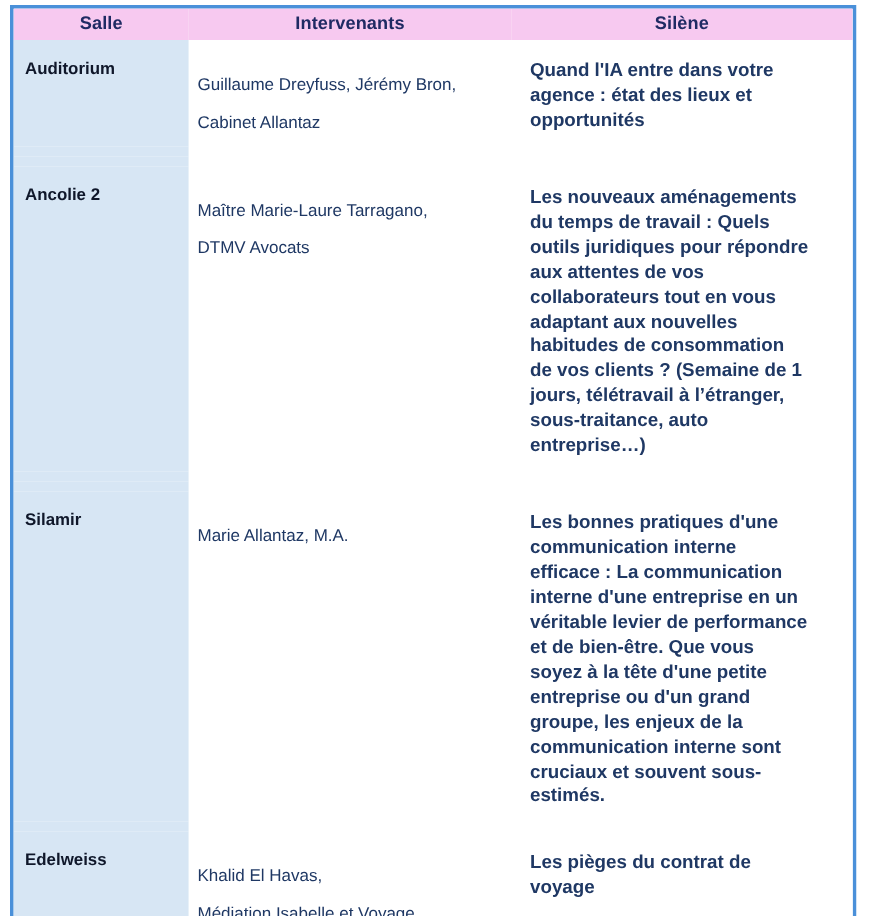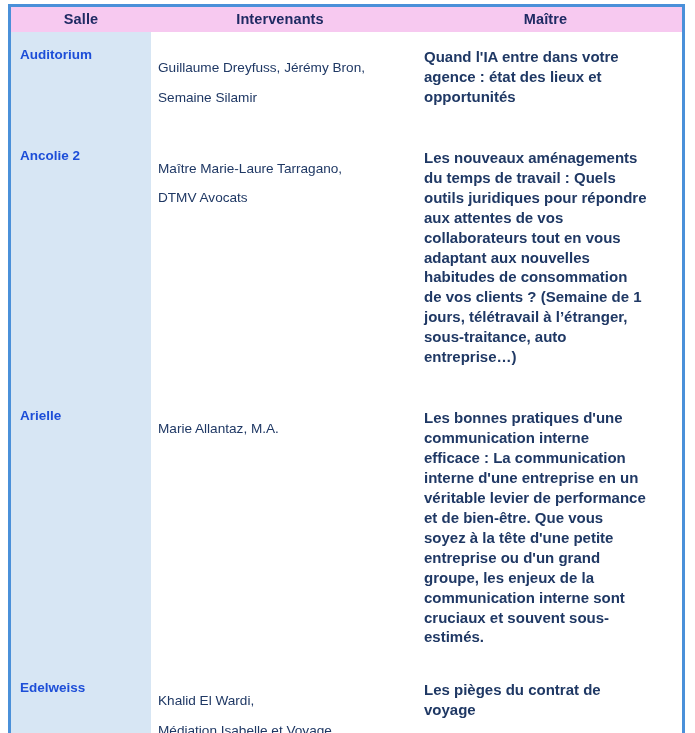--- a/index.html
+++ b/index.html
@@ -48,21 +48,21 @@
     border: 0;
     letter-spacing: 0.1px;
   }
   tbody td {
     vertical-align: top;
     border: 0;
     padding: 0;
   }
   td.salle {
     background: #d7e6f4;
-    color: #1d4ed8;
+    color: #0f172a;
     font-size: 13.5px;
     font-weight: bold;
     padding: 15px 4px 10px 9px;
   }
   td.interv {
     background: #ffffff;
     color: #1f3864;
     font-size: 13.6px;
     font-weight: normal;
     line-height: 1.30;
@@ -92,29 +92,29 @@
     <table class="schedule">
       <colgroup>
         <col class="col-salle">
         <col class="col-interv">
         <col class="col-theme">
       </colgroup>
       <thead>
         <tr>
           <th>Salle</th>
           <th>Intervenants</th>
-          <th>Maître</th>
+          <th>Silène</th>
         </tr>
       </thead>
       <tbody id="schedule-body">
           <tr>
             <td class="salle">Auditorium</td>
             <td class="interv">
               <span class="line">Guillaume Dreyfuss, Jérémy Bron,</span>
-              <span class="line">Semaine Silamir</span>
+              <span class="line">Cabinet Allantaz</span>
             </td>
             <td class="theme">Quand l'IA entre dans votre agence : état des lieux et opportunités</td>
           </tr>
           <tr class="spacer-row">
             <td class="salle"></td>
             <td></td>
             <td></td>
           </tr>
           <tr class="spacer-row">
             <td class="salle"></td>
@@ -133,35 +133,35 @@
             <td class="salle"></td>
             <td></td>
             <td></td>
           </tr>
           <tr class="spacer-row">
             <td class="salle"></td>
             <td></td>
             <td></td>
           </tr>
           <tr>
-            <td class="salle">Arielle</td>
+            <td class="salle">Silamir</td>
             <td class="interv">
               <span class="line">Marie Allantaz, M.A.</span>
             </td>
             <td class="theme">Les bonnes pratiques d'une communication interne efficace : La communication interne d'une entreprise en un véritable levier de performance et de bien-être. Que vous soyez à la tête d'une petite entreprise ou d'un grand groupe, les enjeux de la communication interne sont cruciaux et souvent sous-estimés.</td>
           </tr>
           <tr class="spacer-row">
             <td class="salle"></td>
             <td></td>
             <td></td>
           </tr>
           <tr>
             <td class="salle">Edelweiss</td>
             <td class="interv">
-              <span class="line">Khalid El Wardi,</span>
+              <span class="line">Khalid El Havas,</span>
               <span class="line">Médiation Isabelle et Voyage</span>
             </td>
             <td class="theme">Les pièges du contrat de voyage</td>
           </tr>
         </tbody>
     </table>
   </div>
 </div>
 
 </body></html>

